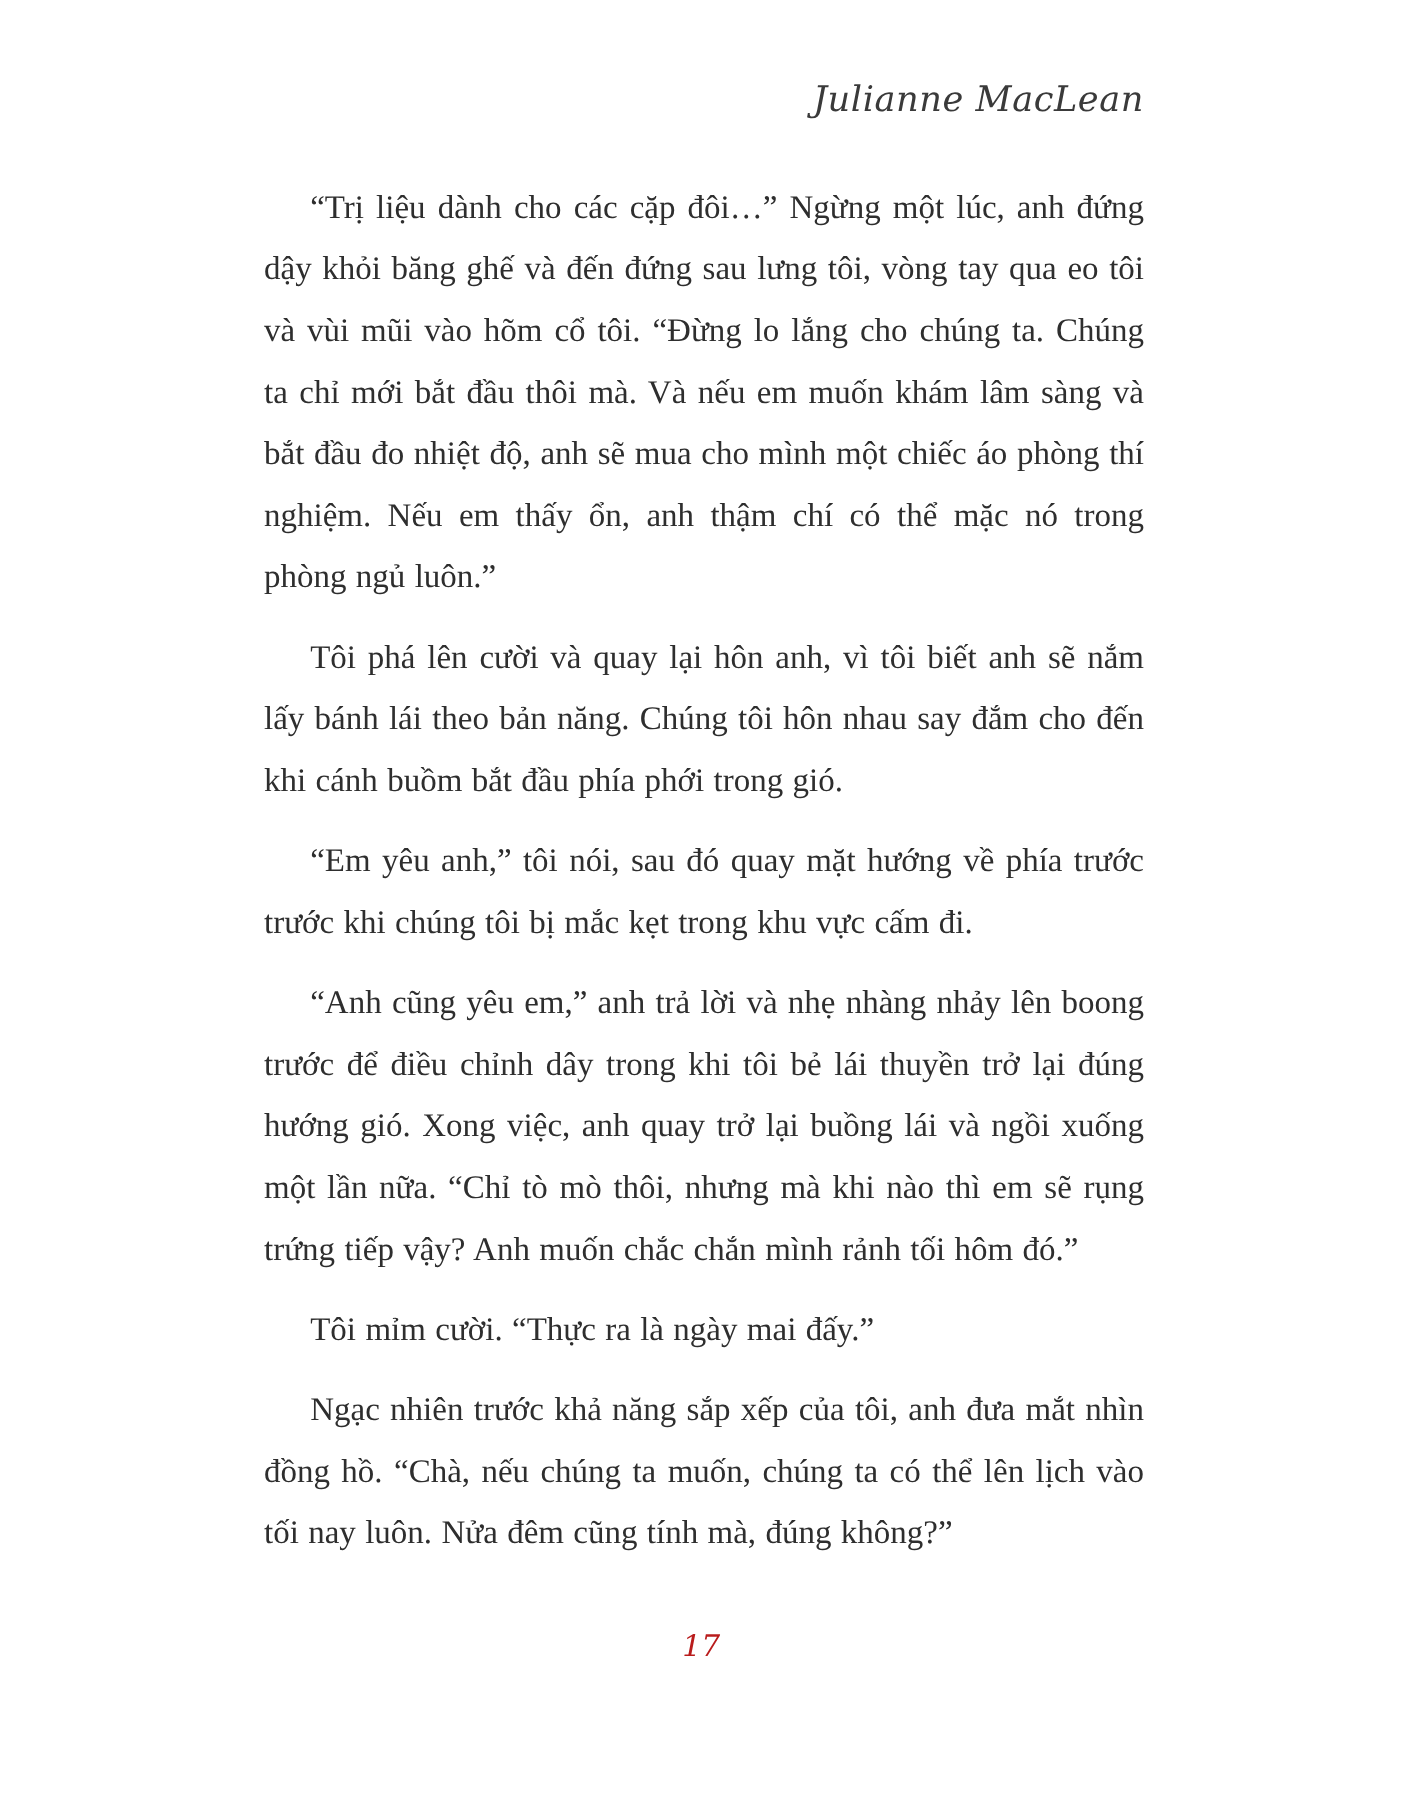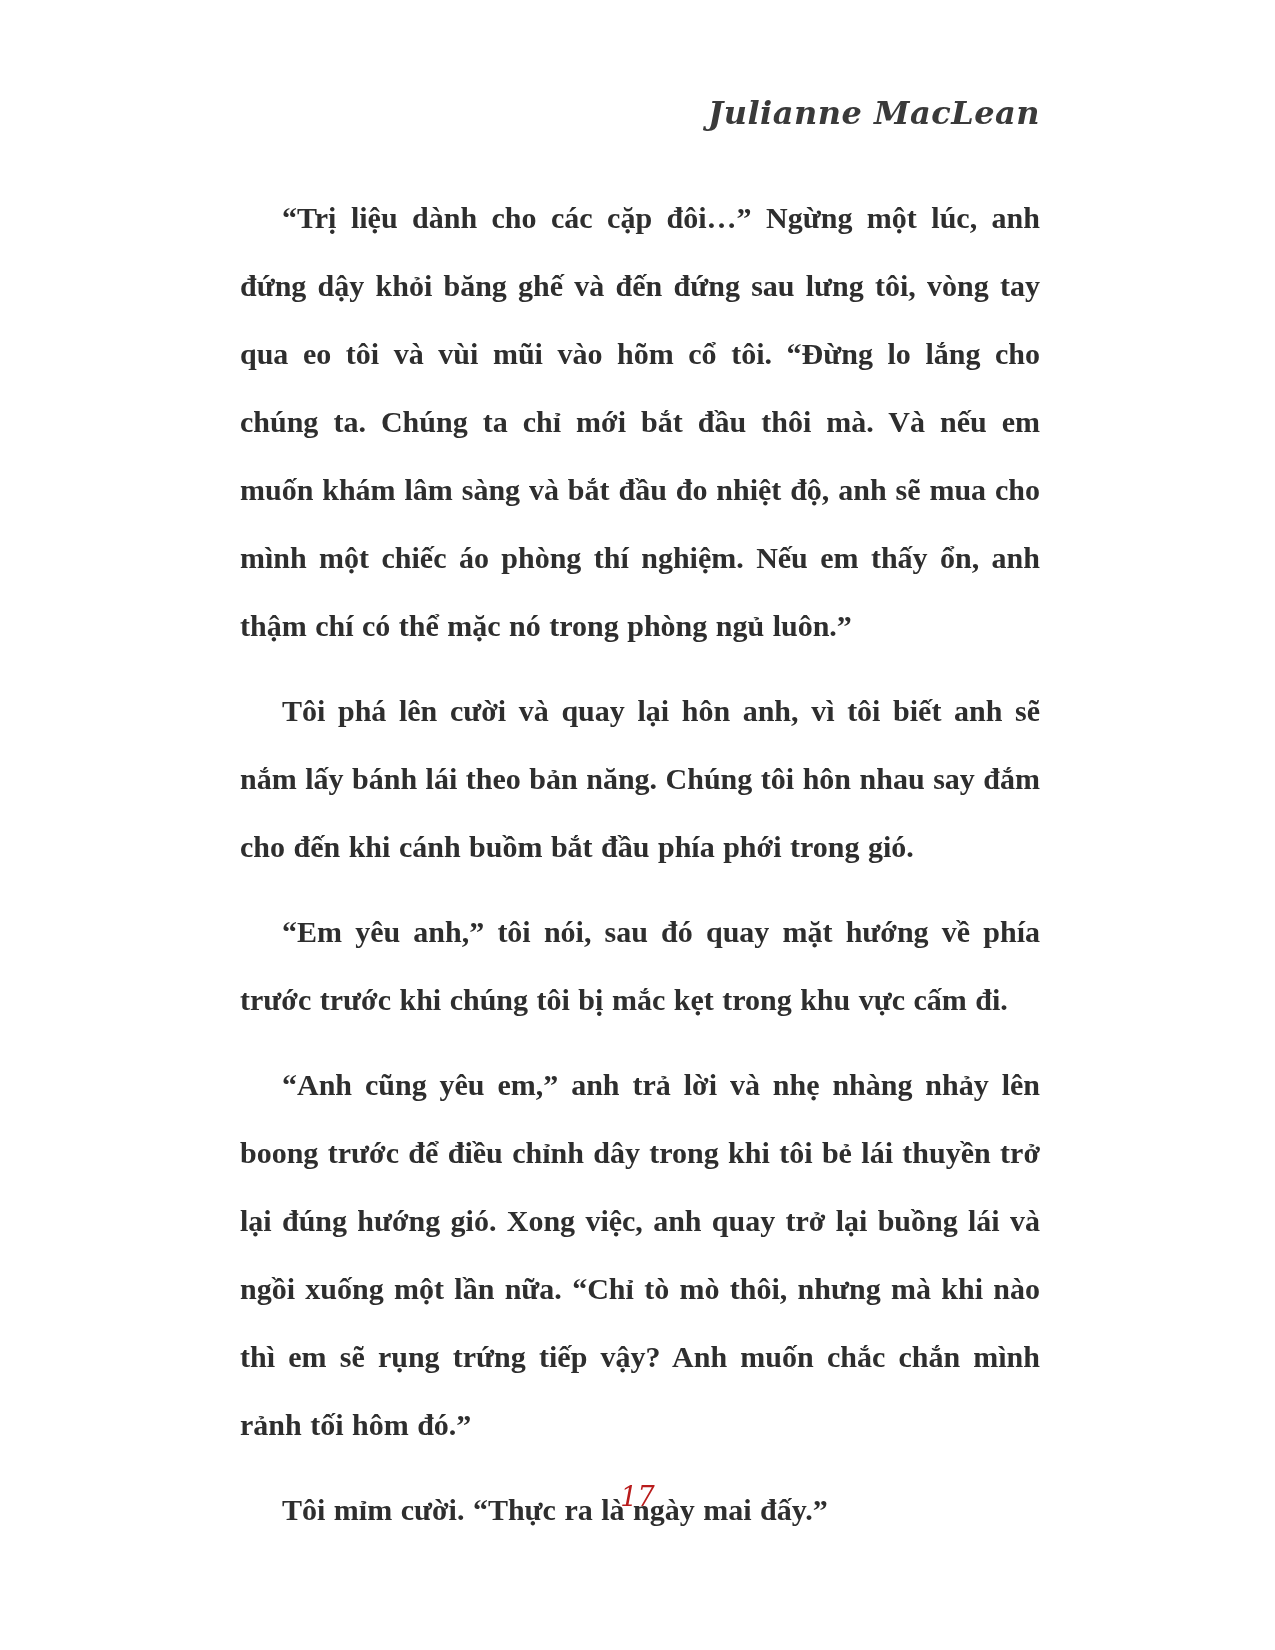--- a/index.html
+++ b/index.html
@@ -12,36 +12,35 @@
     width: 1275px;
     height: 1650px;
     background: #ffffff;
     overflow: hidden;
     font-family: "Liberation Serif", serif;
     color: #2e2e2e;
   }
   .content {
     position: absolute;
     left: 240px;
-    top: 94px;
+    top: 71px;
     width: 800px;
-    font-weight: bold;
   }
   .author-header {
     text-align: right;
     font-style: italic;
     font-size: 32px;
     letter-spacing: 0.5px;
     color: #3a3a3a;
     margin: 0 0 52px 0;
     font-family: "DejaVu Serif", serif;
   }
   .body-text p {
     font-size: 30px;
-    line-height: 68px;
+    line-height: 56px;
     text-align: justify;
     text-indent: 42px;
     margin: 0 0 17px 0;
     word-spacing: 1px;
   }
   .page-number {
     position: absolute;
     bottom: 138px;
     left: 0;
     width: 100%;
@@ -58,17 +57,18 @@
 <div class="page">
   <div class="content">
     <div class="author-header">Julianne MacLean</div>
 
     <div class="body-text">
       <p>“Trị liệu dành cho các cặp đôi…” Ngừng một lúc, anh đứng dậy khỏi băng ghế và đến đứng sau lưng tôi, vòng tay qua eo tôi và vùi mũi vào hõm cổ tôi. “Đừng lo lắng cho chúng ta. Chúng ta chỉ mới bắt đầu thôi mà. Và nếu em muốn khám lâm sàng và bắt đầu đo nhiệt độ, anh sẽ mua cho mình một chiếc áo phòng thí nghiệm. Nếu em thấy ổn, anh thậm chí có thể mặc nó trong phòng ngủ luôn.”</p>
       <p>Tôi phá lên cười và quay lại hôn anh, vì tôi biết anh sẽ nắm lấy bánh lái theo bản năng. Chúng tôi hôn nhau say đắm cho đến khi cánh buồm bắt đầu phía phới trong gió.</p>
       <p>“Em yêu anh,” tôi nói, sau đó quay mặt hướng về phía trước trước khi chúng tôi bị mắc kẹt trong khu vực cấm đi.</p>
       <p>“Anh cũng yêu em,” anh trả lời và nhẹ nhàng nhảy lên boong trước để điều chỉnh dây trong khi tôi bẻ lái thuyền trở lại đúng hướng gió. Xong việc, anh quay trở lại buồng lái và ngồi xuống một lần nữa. “Chỉ tò mò thôi, nhưng mà khi nào thì em sẽ rụng trứng tiếp vậy? Anh muốn chắc chắn mình rảnh tối hôm đó.”</p>
       <p>Tôi mỉm cười. “Thực ra là ngày mai đấy.”</p>
+      <p>Ngạc nhiên trước khả năng sắp xếp của tôi, anh đưa mắt nhìn đồng hồ. “Chà, nếu chúng ta muốn, chúng ta có thể lên lịch vào tối nay luôn. Nửa đêm cũng tính mà, đúng không?”</p>
     </div>
   </div>
 
   <div class="page-number">17</div>
 </div>
 
 </body></html>

